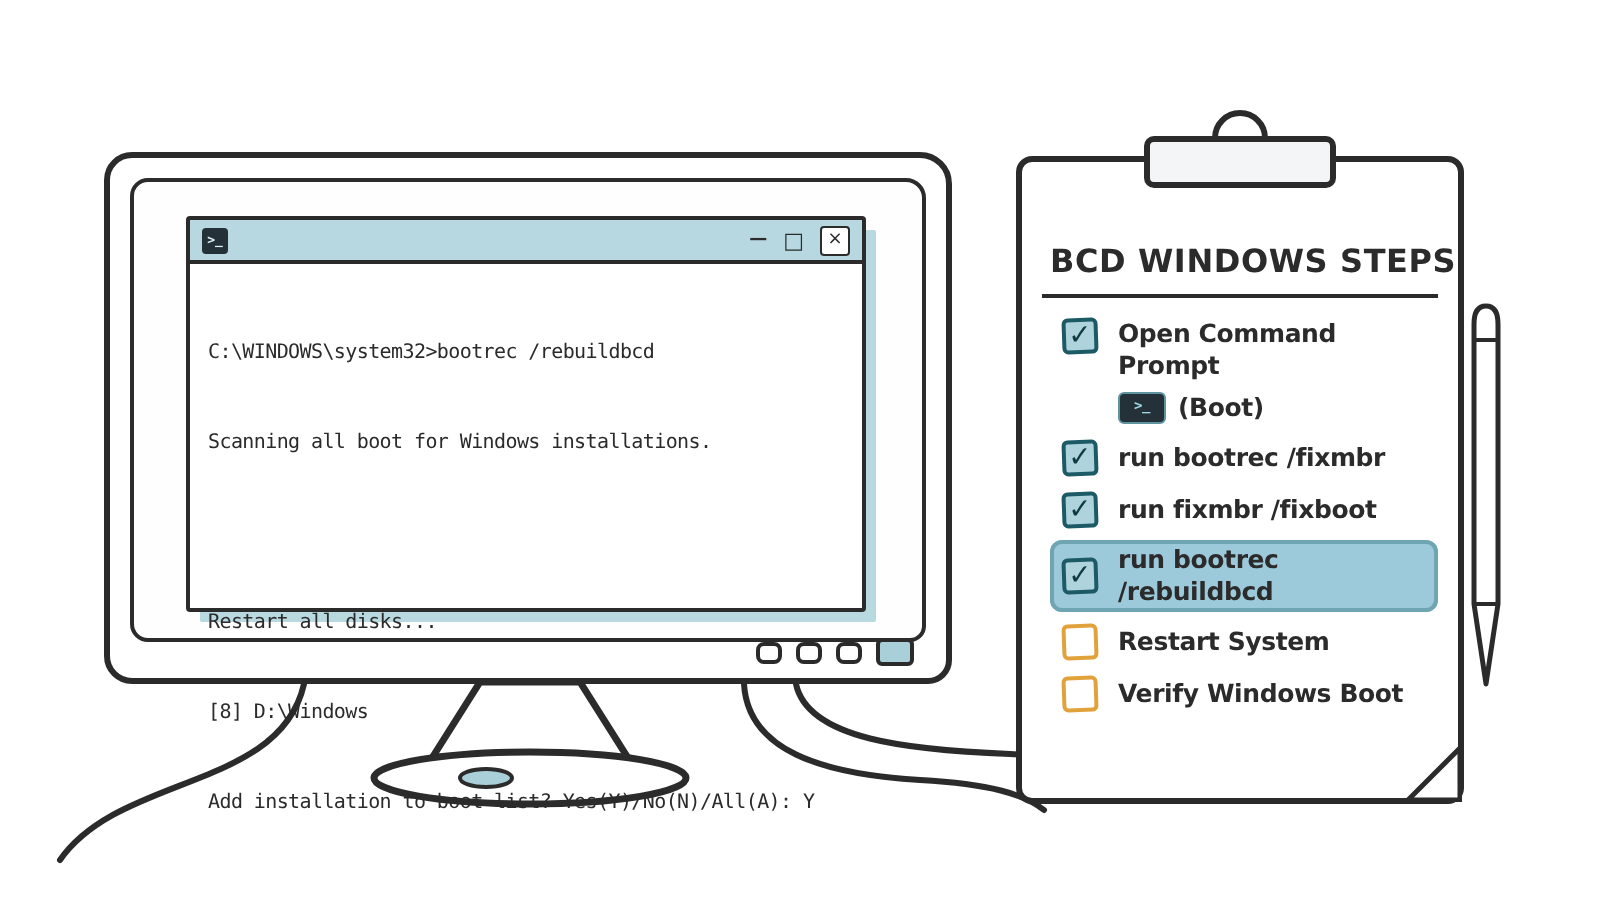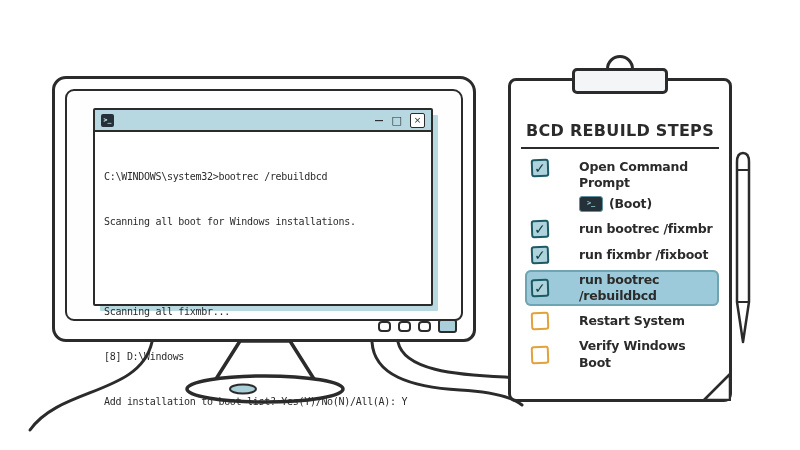--- a/index.html
+++ b/index.html
@@ -42,21 +42,21 @@
   .board-title{margin:40px 14px 0;text-align:center;font-size:16px;font-weight:bold;letter-spacing:.3px;white-space:nowrap;}
   .title-rule{margin:7px 10px 0;border-bottom:2.5px solid #2b2b2b;}
   .rows{margin:8px 8px 0 12px;}
   .check-row{display:flex;align-items:center;gap:10px;margin:4px 2px;padding:2px 6px;border-radius:6px;}
   .check-row.two-line{align-items:flex-start;}
   .check-row.highlight{background:#9ccada;box-shadow:inset 0 0 0 2px #6fa4b2;}
   .cbox{flex:0 0 auto;width:18px;height:18px;border-radius:3px;box-sizing:border-box;
     display:flex;align-items:center;justify-content:center;font-size:14px;font-weight:bold;transform:rotate(-2deg);}
   .cbox.checked{border:2.5px solid #1c5a66;background:#aed3dd;color:#0e3a43;}
   .cbox.unchecked{border:2.5px solid #e2a23b;background:#fff;}
-  .lbl{font-size:12.5px;font-weight:bold;letter-spacing:-.2px;line-height:1.3;margin-left:20px;}
+  .lbl{font-size:12.5px;font-weight:bold;letter-spacing:-.2px;line-height:1.3;}
   .admin-line{display:flex;align-items:center;gap:6px;margin-top:4px;}
   .mini-term{width:22px;height:14px;background:#243139;color:#9fd8e4;border-radius:3px;border:1.5px solid #5f93a0;
     font-family:"DejaVu Sans Mono",monospace;font-size:7px;font-weight:bold;display:inline-flex;align-items:center;justify-content:center;}
   .fold{position:absolute;right:-2px;bottom:-2px;width:28px;height:28px;}
 
   
   .pen{position:absolute;left:733px;top:150px;width:20px;height:200px;z-index:3;}
 </style>
 </head>
 <body>
@@ -81,21 +81,21 @@
           <span class="tb-controls">
             <span class="min">—</span>
             <span class="max">□</span>
             <span class="closebox">×</span>
           </span>
         </div>
         <div class="term-body">
           <div class="tline">C:\WINDOWS\system32&gt;bootrec /rebuildbcd</div>
           <div class="tline">Scanning all boot for Windows installations.</div>
           <div class="tline"></div>
-          <div class="tline">Scanning all fixmbr...</div>
+          <div class="tline">Restart all disks...</div>
           <div class="tline">[8] D:\Windows</div>
           <div class="tline">Add installation to boot list? Yes(Y)/No(N)/All(A): Y</div>
           
           
           
         </div>
       </div>
 
     </div>
     <div class="bezel-buttons">
@@ -103,21 +103,21 @@
       <span class="bb"></span>
       <span class="bb"></span>
       <span class="bb power"></span>
     </div>
   </div>
 
   <div class="clipboard">
     <div class="clip-ring"></div>
     <div class="clip-top"></div>
 
-    <div class="board-title">BCD REBUILD STEPS</div>
+    <div class="board-title">BCD WINDOWS STEPS</div>
     <div class="title-rule"></div>
 
     <div class="rows">
 
       <div class="check-row two-line">
         <span class="cbox checked">✓</span>
         <span class="lbl">
           <span>Open Command Prompt</span>
           <span class="admin-line">
             <span class="mini-term">&gt;_</span>

